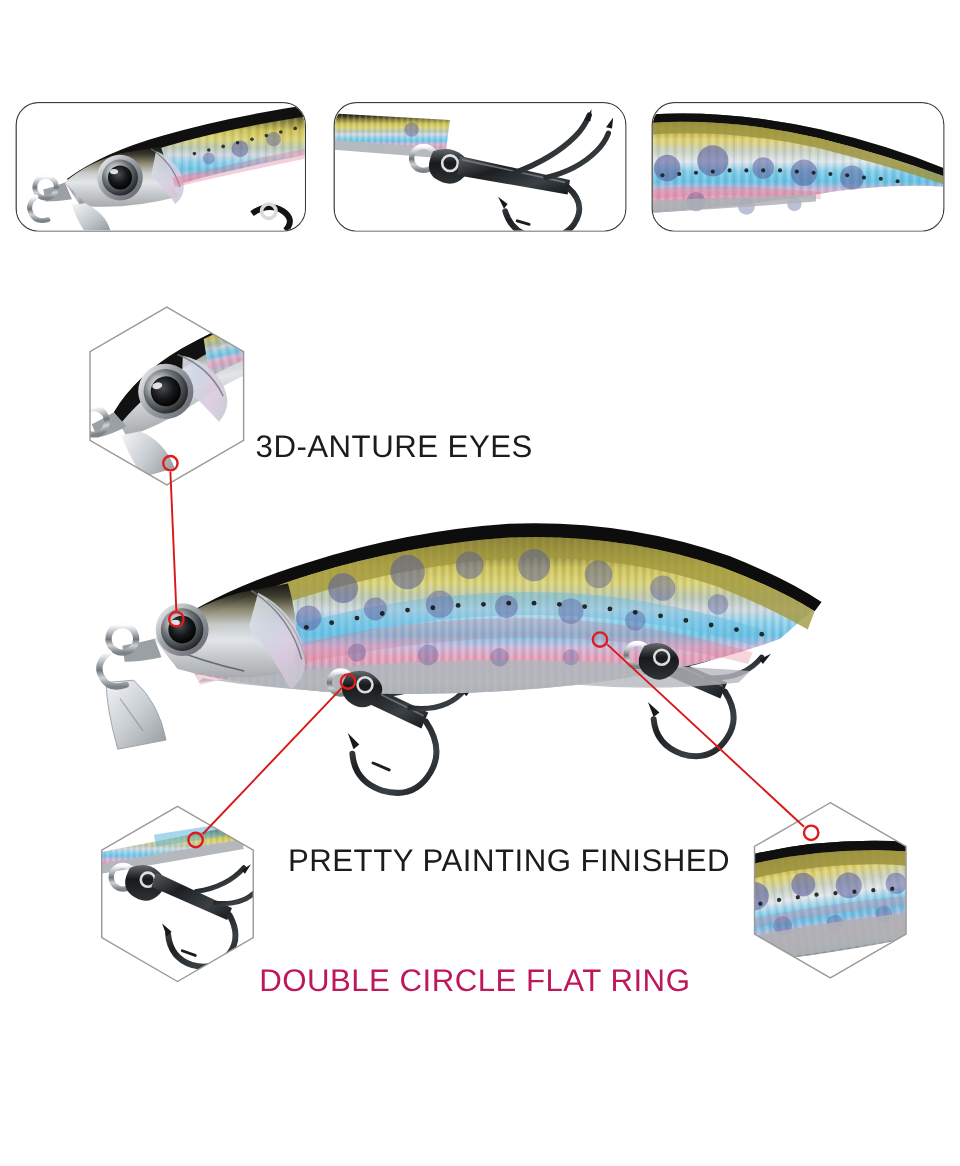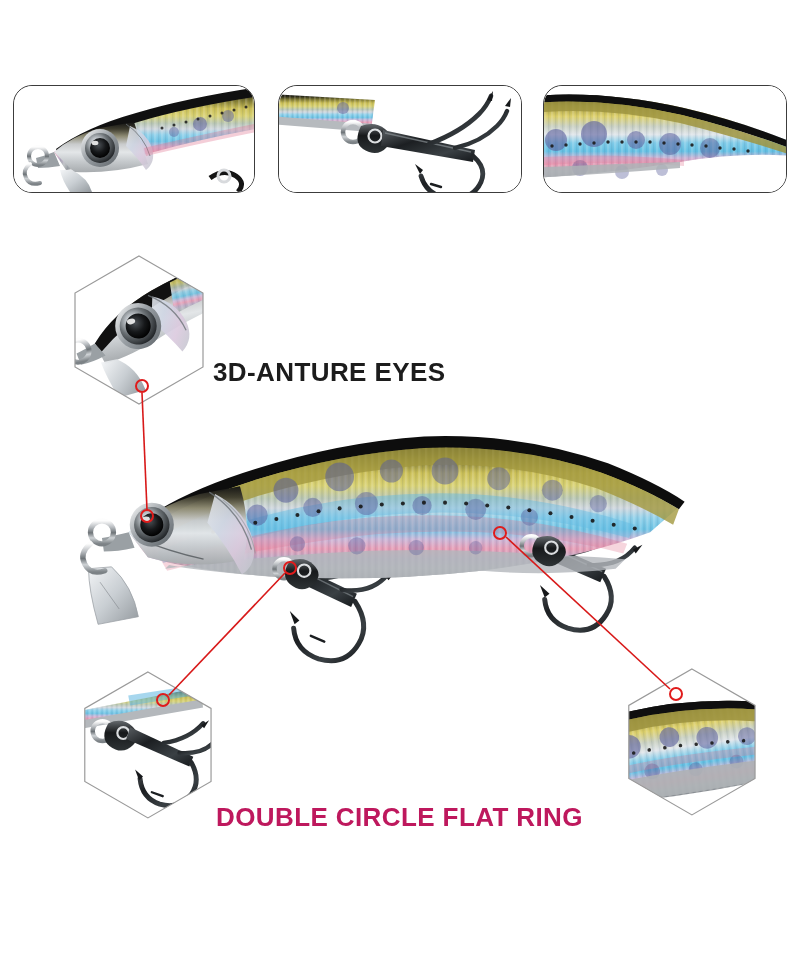--- a/index.html
+++ b/index.html
@@ -32,21 +32,21 @@
   .panel-inner {
     position: absolute;
     inset: 0;
     overflow: hidden;
   }
 
   
   .label {
     position: absolute;
     color: #1c1c1c;
-    font-weight: 700;
+    font-weight: 400;
     letter-spacing: 0.4px;
     white-space: nowrap;
   }
 
   
   .hex {
     position: absolute;
   }
   .hex svg { display: block; overflow: visible; }
 
@@ -605,16 +605,17 @@
 
   <div class="marker" id="mk-hex1" style="left: 135px; top: 379px; width: 14px; height: 14px; border-color: rgb(224, 27, 27);"></div>
   <div class="marker" id="mk-eye" style="left: 140px; top: 509px; width: 14px; height: 14px; border-color: rgb(224, 27, 27);"></div>
   <div class="marker" id="mk-hex2" style="left: 156px; top: 693px; width: 14px; height: 14px; border-color: rgb(224, 27, 27);"></div>
   <div class="marker" id="mk-fronthk" style="left: 283px; top: 561px; width: 14px; height: 14px; border-color: rgb(224, 27, 27);"></div>
   <div class="marker" id="mk-hex3" style="left: 669px; top: 687px; width: 14px; height: 14px; border-color: rgb(224, 27, 27);"></div>
   <div class="marker" id="mk-body" style="left: 493px; top: 526px; width: 14px; height: 14px; border-color: rgb(224, 27, 27);"></div>
 
   <div class="label" id="label-eyes" style="left: 213px; top: 357px; font-size: 26px; color: rgb(28, 28, 28);">3D-ANTURE EYES</div>
 
+  <div class="label" id="label-painting" style="left: 240px; top: 702px; font-size: 26px; color: rgb(28, 28, 28);">PRETTY PAINTING FINISHED</div>
 
   <div class="label" id="label-flat-ring" style="left: 216px; top: 802px; font-size: 26px; color: #be185d;">DOUBLE CIRCLE FLAT RING</div>
 
 </div>
 
 </body></html>

